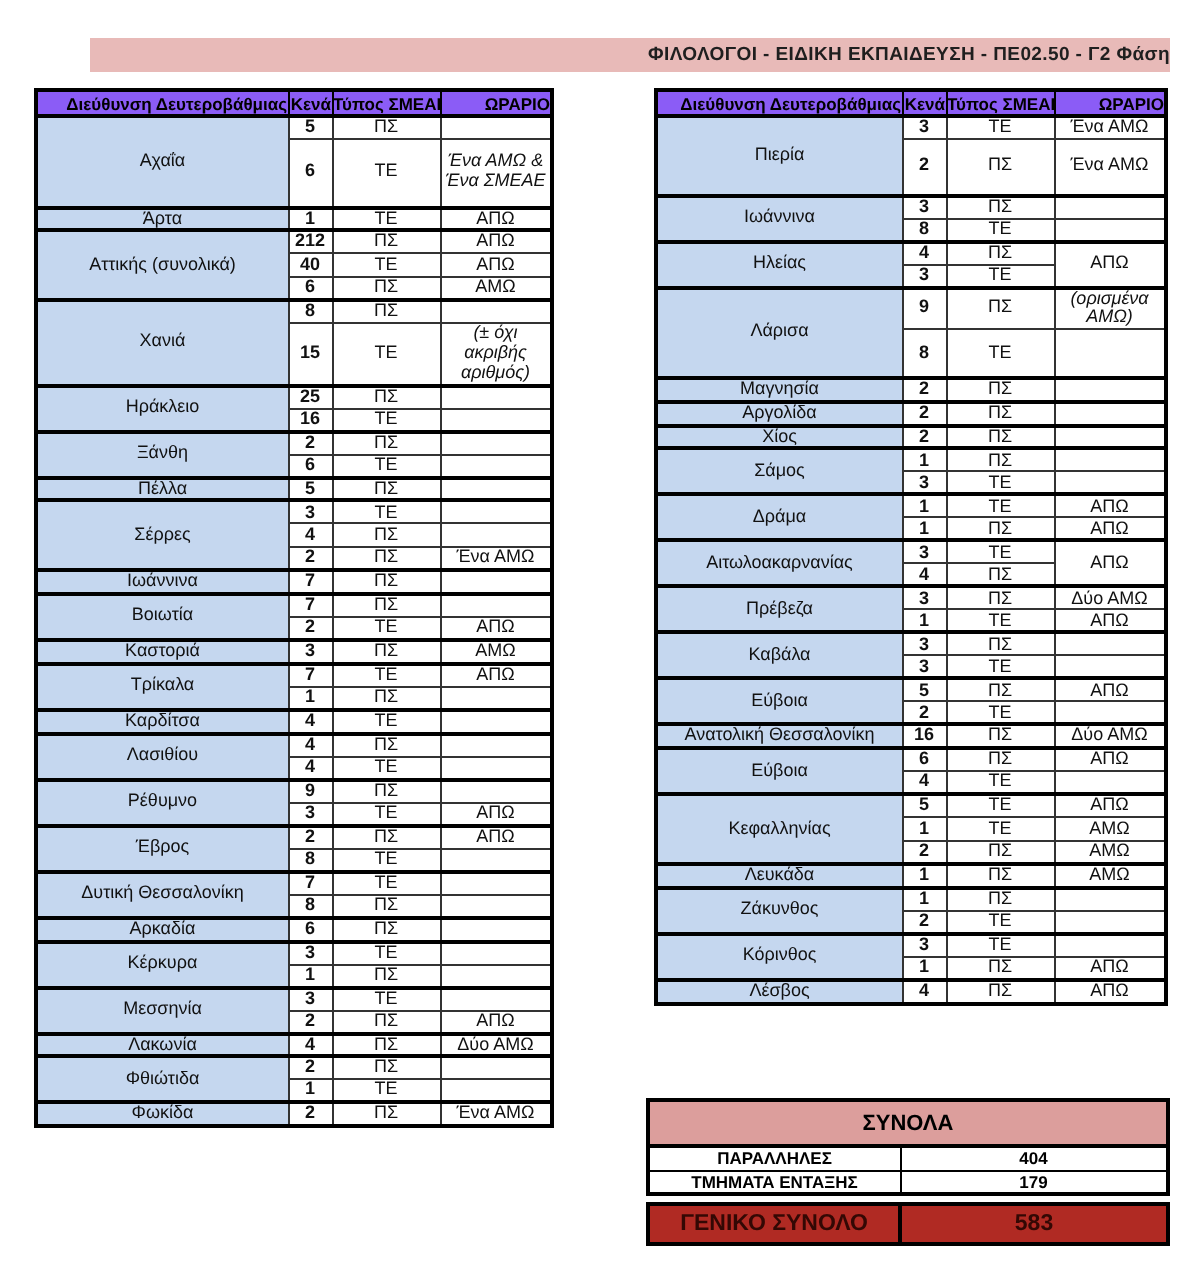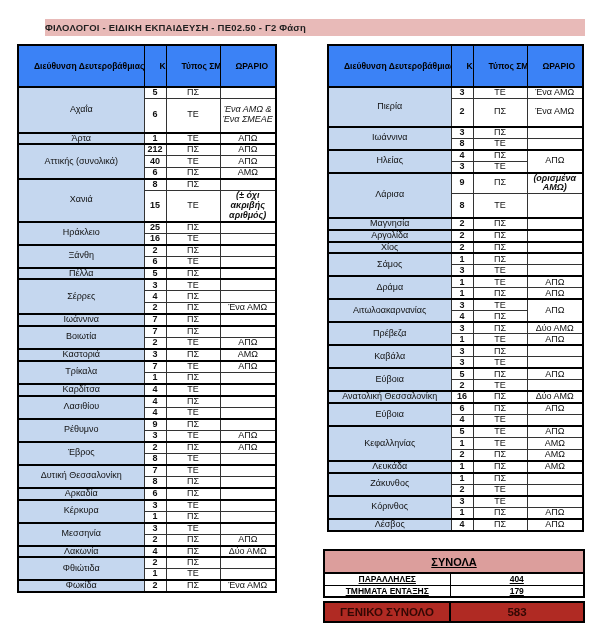--- a/index.html
+++ b/index.html
@@ -2,46 +2,46 @@
 <html style="--title-bar-bg: #e8bab8; --totals-header-bg: #dc9e9c; --grand-total-bg: #b02a23; --grand-total-text: #330804; --directorate-cell-bg: #c5d7ef;"><head>
 <meta charset="utf-8">
 <style>
   * { margin:0; padding:0; box-sizing:border-box; }
   html,body { background:#ffffff; }
   body { width:602px; height:636px; font-family:"Liberation Sans",sans-serif; position:relative; overflow:hidden; }
 
   .title-bar {
     position:absolute; left:45px; top:19px; width:540px; height:17px;
     background:var(--title-bar-bg,#e8bab8);
-    display:flex; align-items:center; justify-content:flex-start;
+    display:flex; align-items:center; justify-content:flex-end;
     font-weight:bold; font-size:9.5px; color:#1f1f1f; letter-spacing:.2px; white-space:nowrap;
   }
 
   table.vac { position:absolute; border-collapse:collapse; table-layout:fixed; border:2px solid #000; background:#fff; }
   table.vac.left  { left:17px;  top:44px; width:258px; }
   table.vac.right { left:327px; top:44px; width:255px; }
 
   table.vac th {
     border:1px solid #000; border-bottom:2px solid #000;
     font-size:8.5px; font-weight:bold; height:13px; text-align:right;
-    padding:15px; white-space:nowrap; overflow:hidden; color:#000; background:#3b82f6;
+    padding:0; white-space:nowrap; overflow:hidden; color:#000; background:#8b5cf6;
   }
   table.vac td {
     border:1px solid #333; font-size:9px; text-align:center; vertical-align:middle;
     height:11.5px; padding:0 1px; color:#111; overflow:hidden; line-height:1.1;
   }
   tr.gfirst td { border-top:2px solid #000; }
   td.name  { background:var(--directorate-cell-bg,#c5d7ef); border-left:2px solid #000; font-size:9px; color:#151515; }
   td.kena  { font-weight:bold; font-size:9px; }
   td.typos { font-size:8.5px; }
   td.orario{ font-size:8.5px; border-right:2px solid #000; }
   td.oi { font-style:italic; font-size:8px; }
-  td.os { font-size:7px; line-height:1.15;font-weight:bold; }
-
-  .totals { position:absolute; left:323px; top:549px; width:226px;text-decoration:underline; }
+  td.os { font-size:7px; line-height:1.15; }
+
+  .totals { position:absolute; left:323px; top:549px; width:226px; }
   .totals table { border-collapse:collapse; table-layout:fixed; width:260px; border:2px solid #000; }
   .totals td { border:1px solid #000; text-align:center; vertical-align:middle; color:#000; }
   .totals td.hdr {
     background:var(--totals-header-bg,#dc9e9c);
     font-weight:bold; font-size:11px; height:23px; border:2px solid #000;
   }
   .totals td.trow-label, .totals td.trow-value { font-weight:bold; font-size:8.5px; height:12px; background:#fff;margin-top:36px; }
 
   .grand { position:absolute; left:323px; top:601px; width:243px; }
   .grand table { border-collapse:collapse; table-layout:fixed; width:260px; border:2.5px solid #000; }

